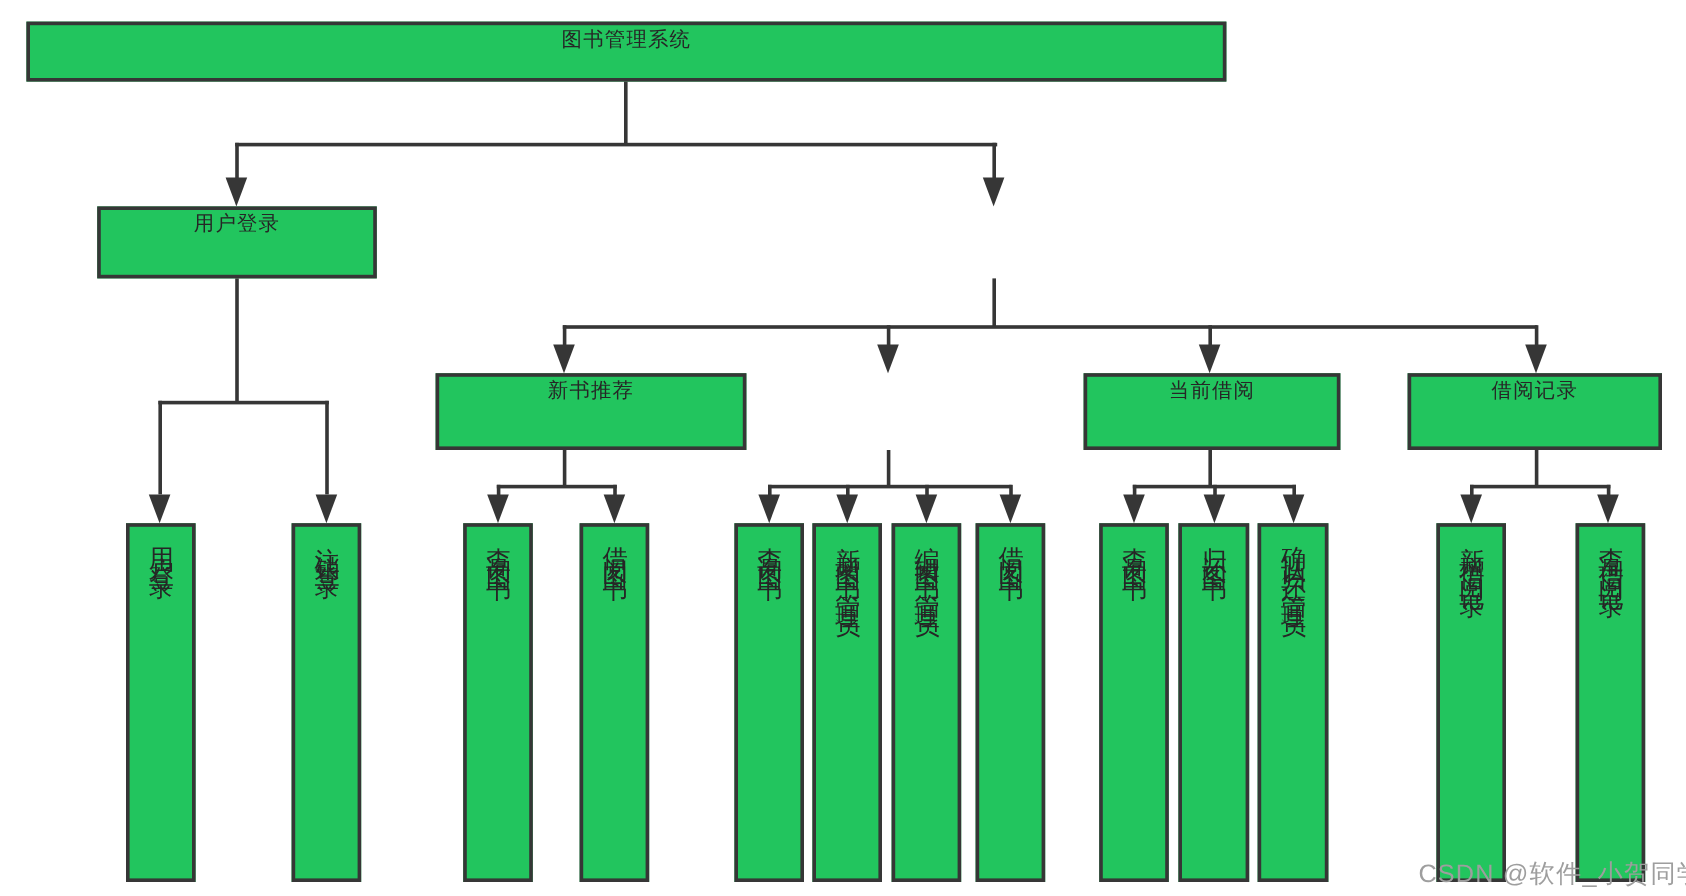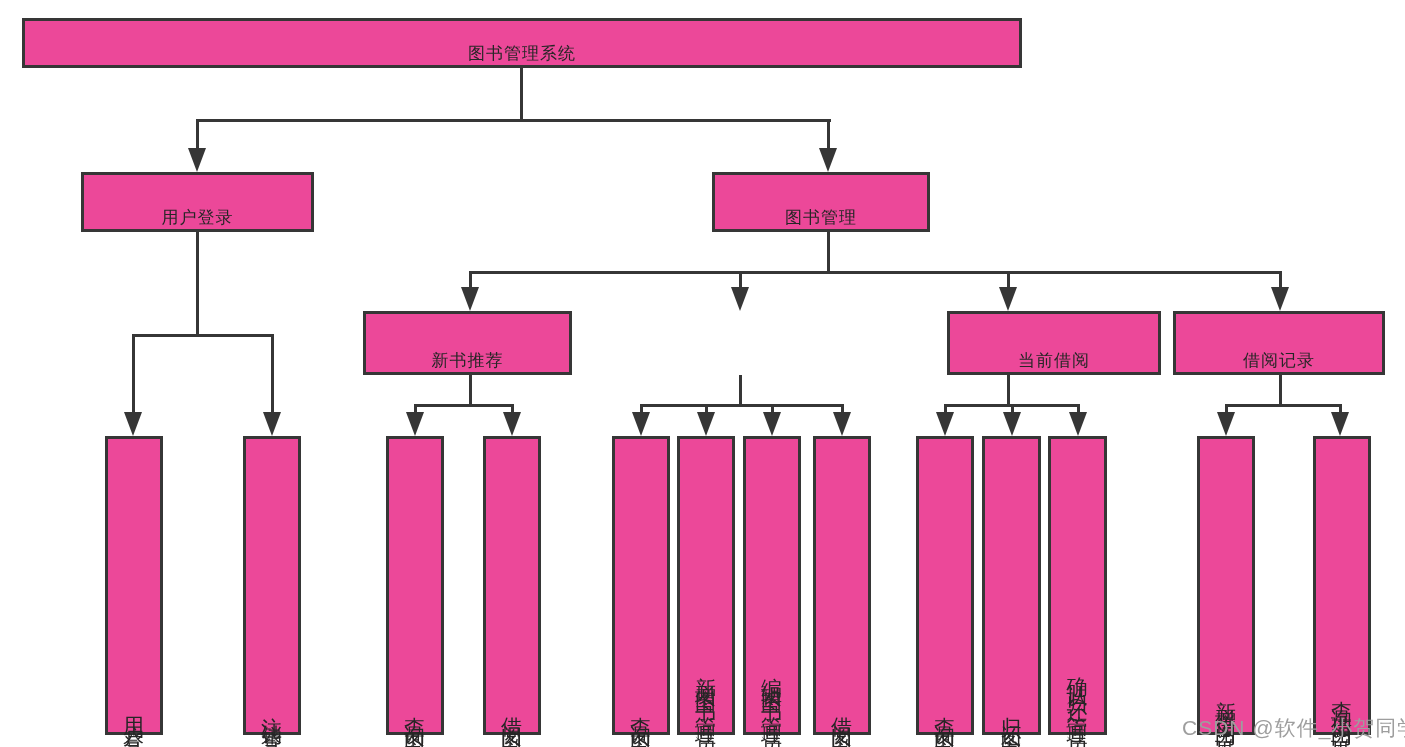--- a/index.html
+++ b/index.html
@@ -13,22 +13,22 @@
   #stage{
     position:relative;
     width:1405px;height:747px;
     background:var(--bg);
     overflow:hidden;
   }
   .node{
     position:absolute;
     box-sizing:border-box;
     border:3px solid var(--line);
-    background:#ec4899;
-    display:flex;align-items:flex-end;justify-content:center;
+    background:#22c55e;
+    display:flex;align-items:flex-start;justify-content:center;
     color:var(--text);
   }
   .node.h{
     font-size:17px;
     letter-spacing:1px;
   }
   .node.leaf .vtext{
     writing-mode:vertical-rl;
     font-size:21px;
     letter-spacing:8px;
@@ -67,46 +67,43 @@
 
   <div class="vline" style="left:196px;top:119px;height:30px;"></div>
   <div class="arrow" style="left:188px;top:148px;"></div>
 
   <div class="vline" style="left:827px;top:119px;height:30px;"></div>
   <div class="arrow" style="left:819px;top:148px;"></div>
 
   <div class="node h" style="left:81px;top:172px;width:233px;height:60px;">
     <span>用户登录</span>
   </div>
-  <div class="node h" style="left:712px;top:172px;width:218px;height:60px;">
-    <span>图书管理</span>
-  </div>
 
   <div class="vline" style="left:196px;top:232px;height:104px;"></div>
   <div class="hline" style="left:132px;top:334px;width:142px;"></div>
   <div class="vline" style="left:132px;top:334px;height:78px;"></div>
   <div class="arrow" style="left:124px;top:412px;"></div>
   <div class="vline" style="left:271px;top:334px;height:78px;"></div>
   <div class="arrow" style="left:263px;top:412px;"></div>
 
   <div class="vline" style="left:827px;top:232px;height:41px;"></div>
   <div class="hline" style="left:469px;top:271px;width:812px;"></div>
   <div class="vline" style="left:469px;top:271px;height:17px;"></div>
   <div class="arrow" style="left:461px;top:287px;"></div>
   <div class="vline" style="left:739px;top:271px;height:17px;"></div>
   <div class="arrow" style="left:731px;top:287px;"></div>
   <div class="vline" style="left:1007px;top:271px;height:17px;"></div>
   <div class="arrow" style="left:999px;top:287px;"></div>
   <div class="vline" style="left:1279px;top:271px;height:17px;"></div>
   <div class="arrow" style="left:1271px;top:287px;"></div>
 
-  <div class="node h" style="left:363px;top:311px;width:209px;height:64px;">
+  <div class="node h" style="left:363px;top:311px;width:259px;height:64px;">
     <span>新书推荐</span>
   </div>
-  <div class="node h" style="left:903px;top:311px;width:214px;height:64px;margin-left:44px;">
+  <div class="node h" style="left:903px;top:311px;width:214px;height:64px;">
     <span>当前借阅</span>
   </div>
   <div class="node h" style="left:1173px;top:311px;width:212px;height:64px;">
     <span>借阅记录</span>
   </div>
 
   <div class="vline" style="left:469px;top:375px;height:31px;"></div>
   <div class="hline" style="left:414px;top:404px;width:100px;"></div>
   <div class="vline" style="left:414px;top:404px;height:10px;"></div>
   <div class="arrow" style="left:406px;top:412px;"></div>

